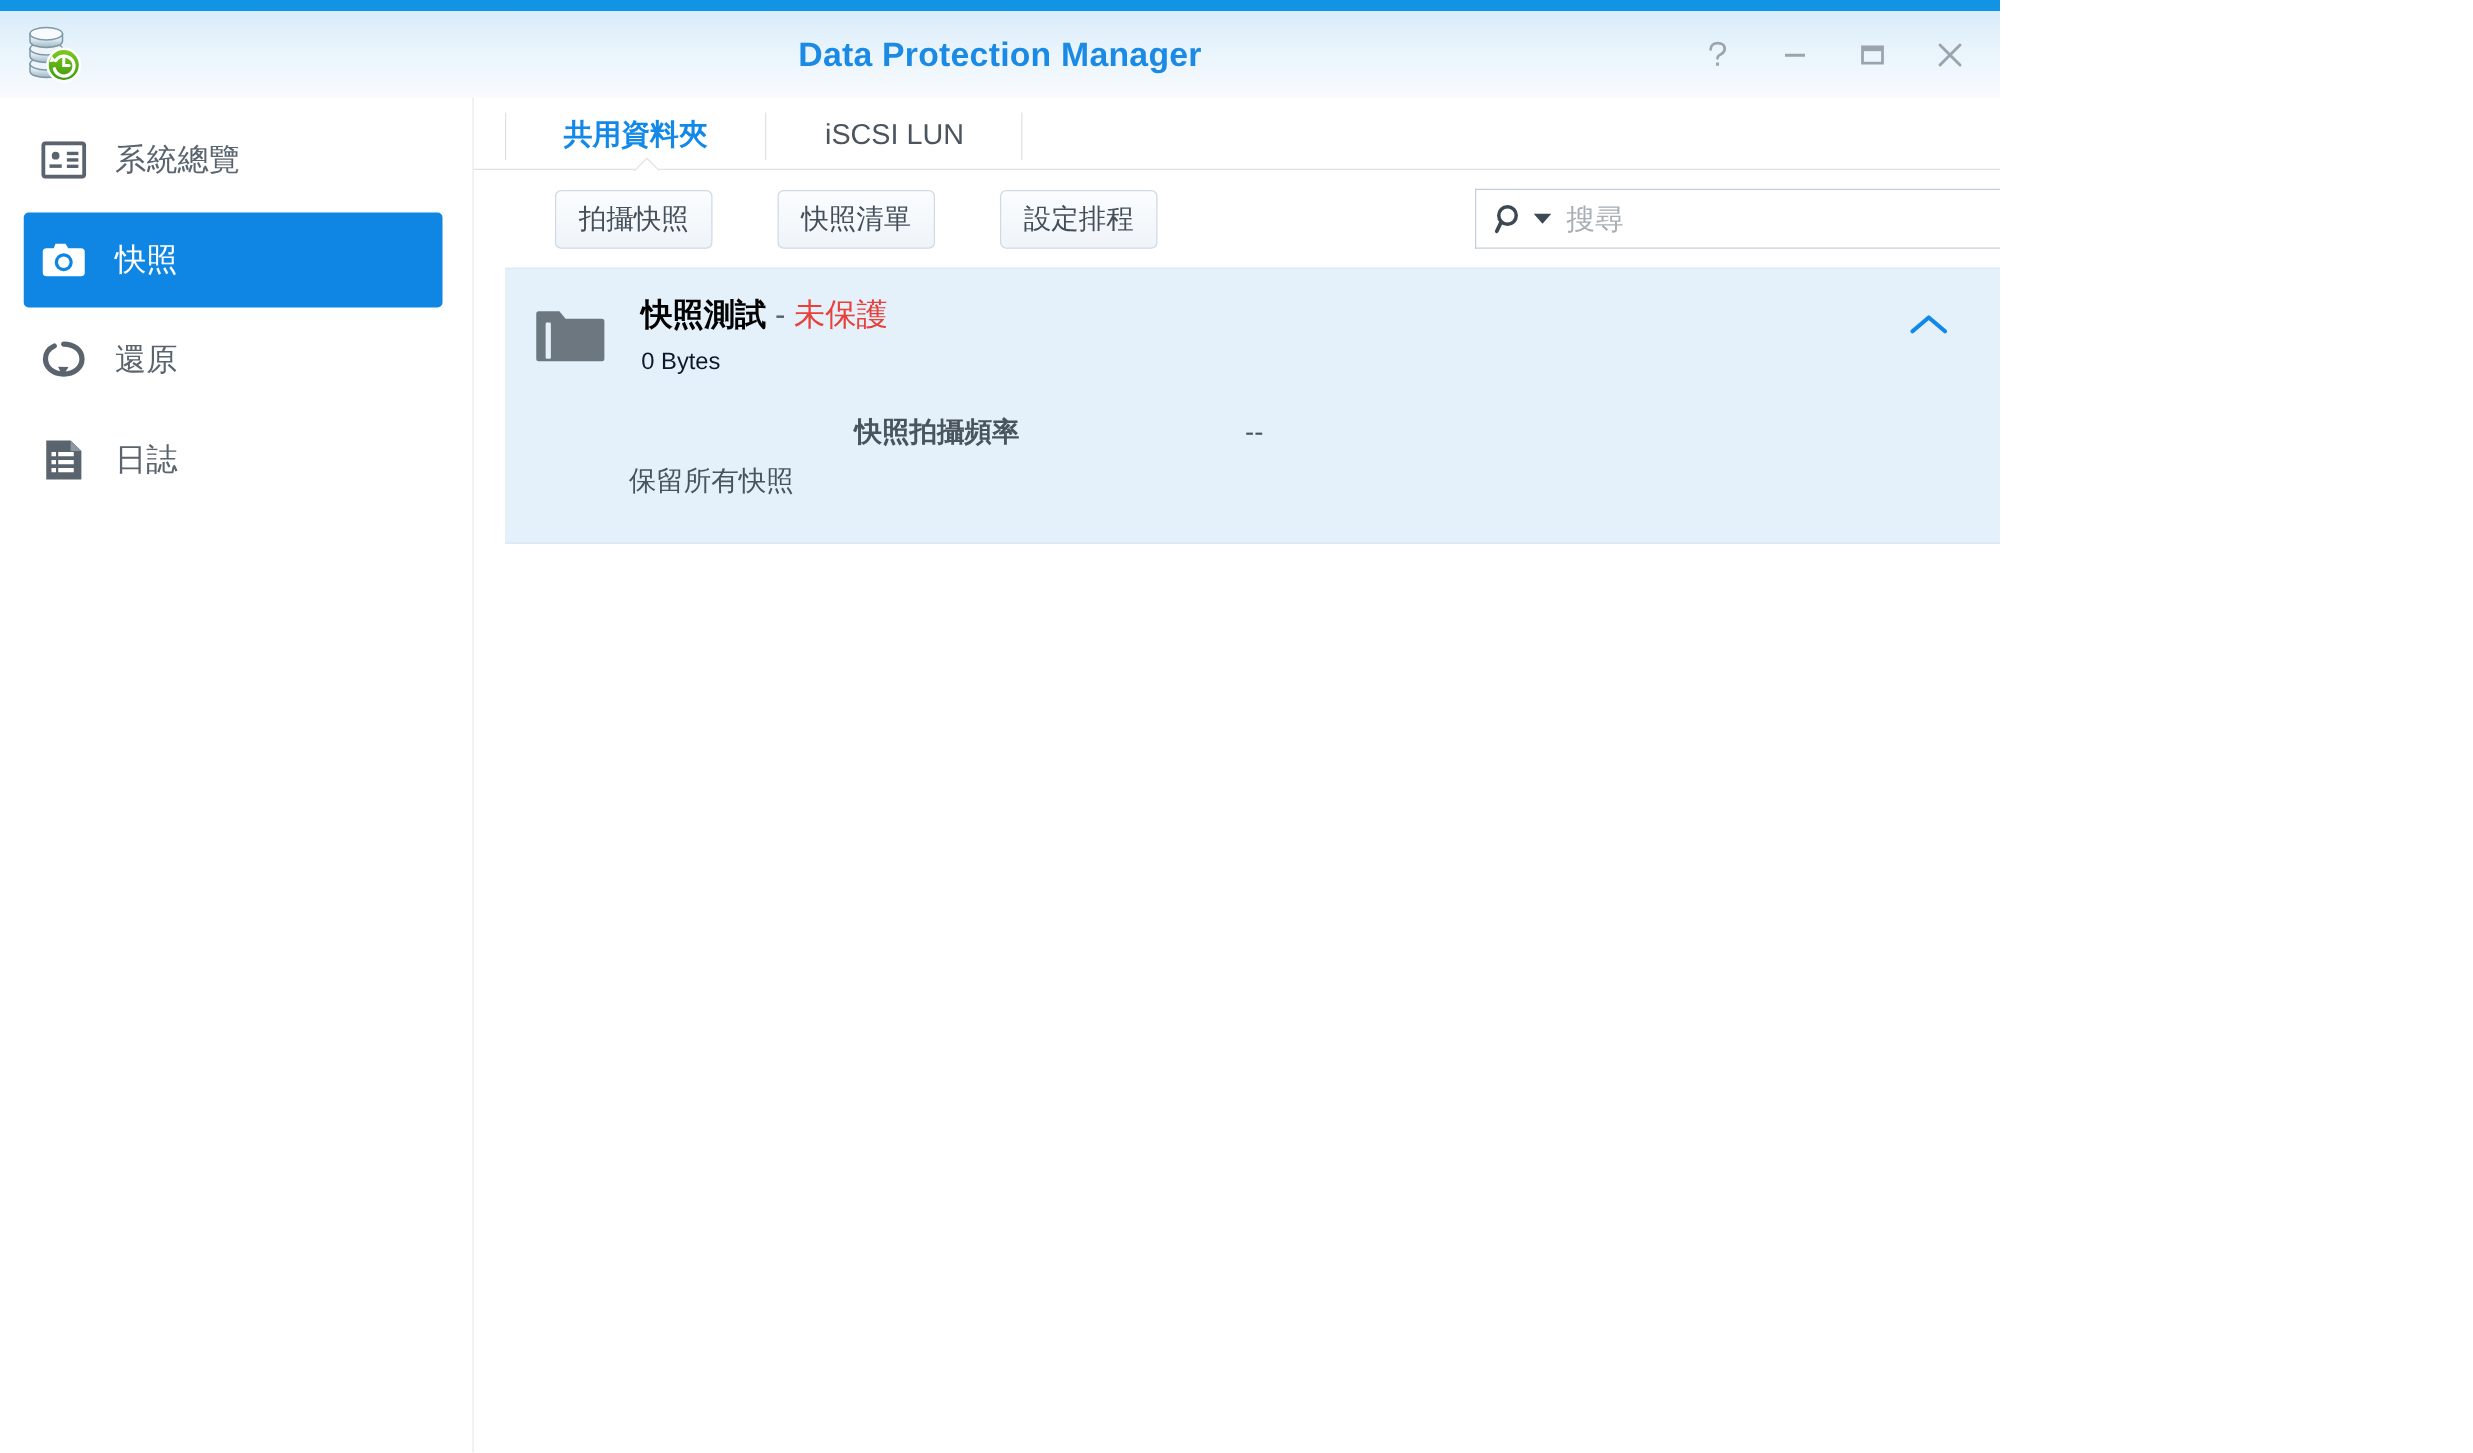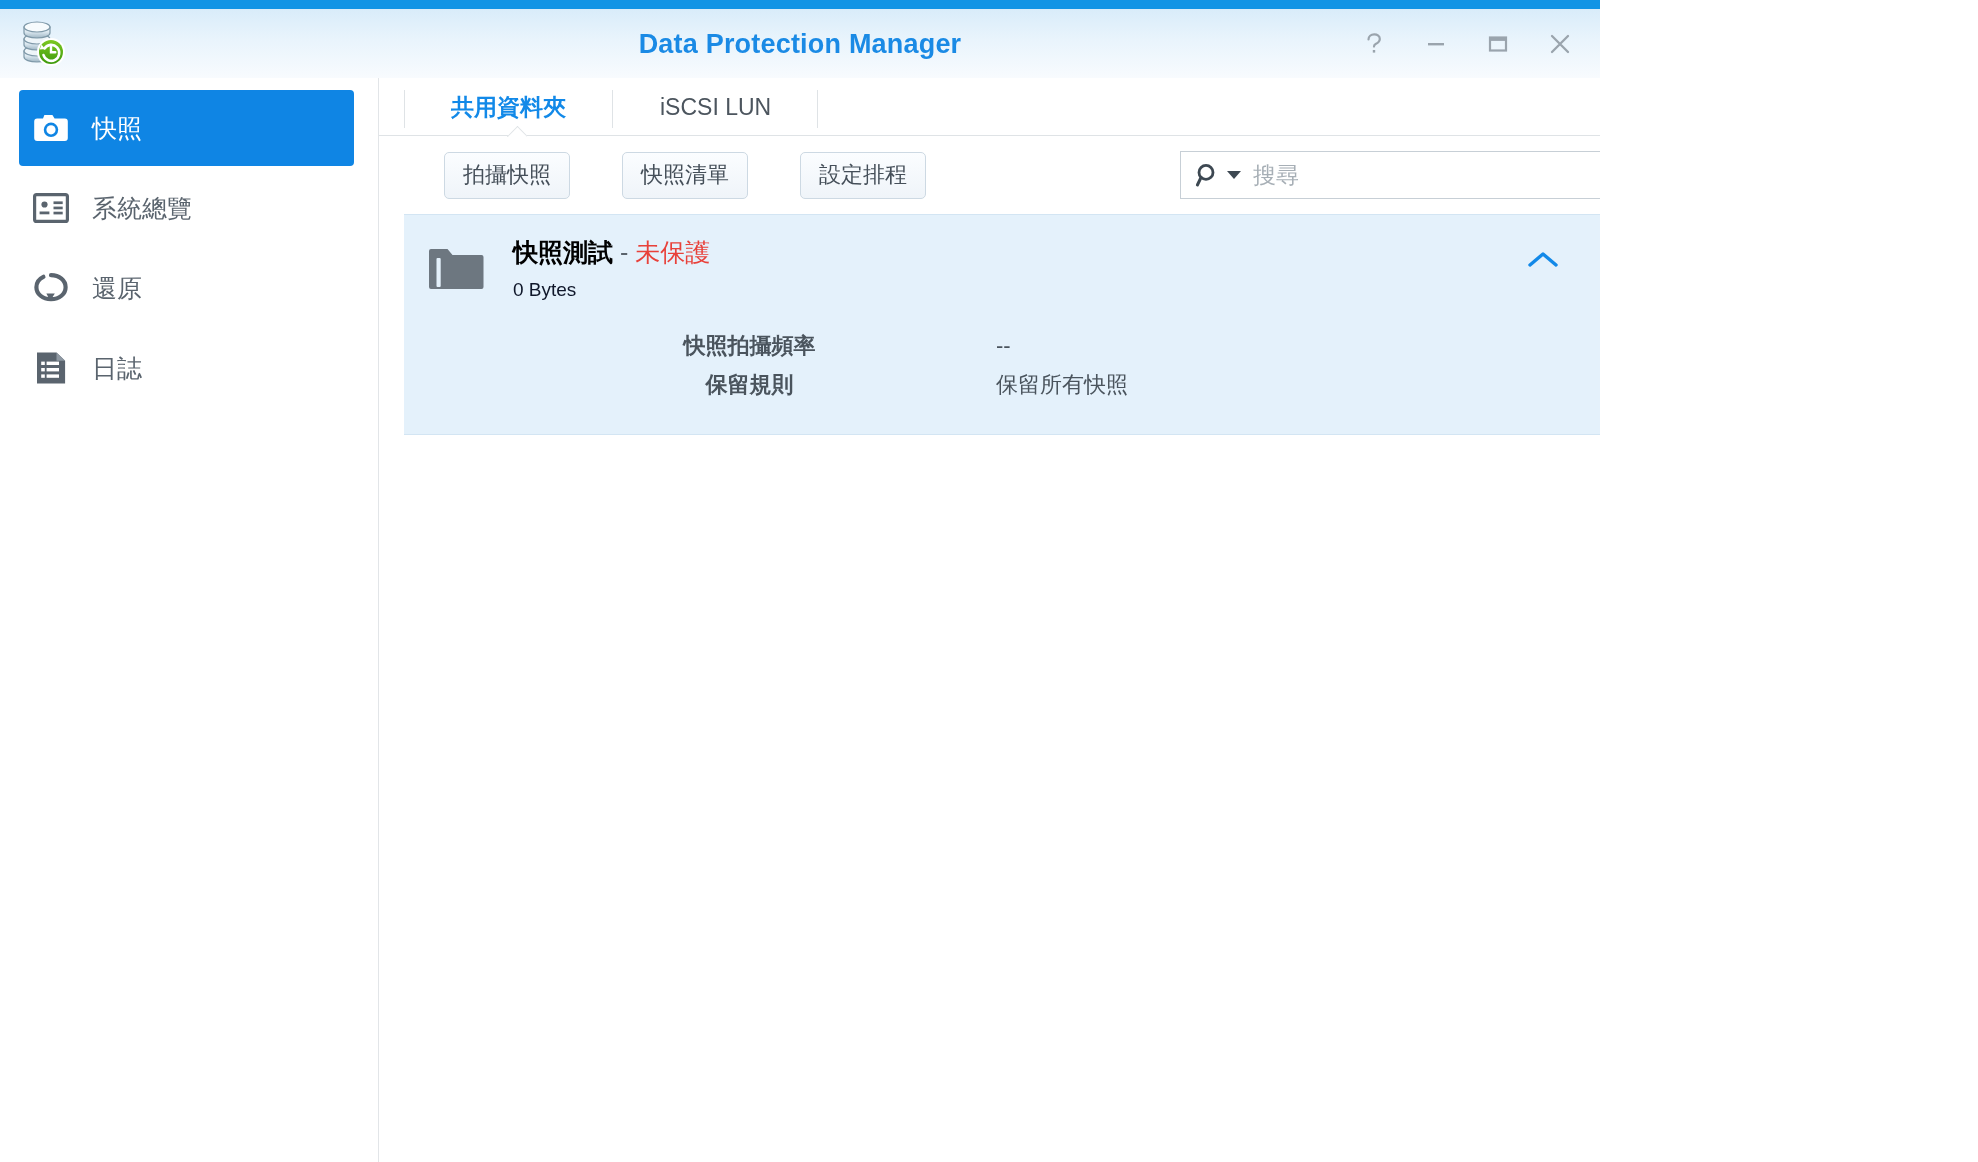--- a/index.html
+++ b/index.html
@@ -355,43 +355,43 @@
           <path d="M6 6 L22 22 M22 6 L6 22" stroke="#9aa4ad" stroke-width="2.3" stroke-linecap="round"></path>
         </svg>
       </div>
     </div>
   </div>
 
   <div class="body-row">
 
     <div class="sidebar">
 
-      <div class="nav-item active">
-        <span class="nav-icon">
-          <svg width="38" height="30" viewBox="0 0 38 30">
-            <path d="M12.4 2 h8 l2.2 3.6 h10.2 a3 3 0 0 1 3 3 v16.4 a3 3 0 0 1 -3 3 h-27.6 a3 3 0 0 1 -3 -3 v-16.4 a3 3 0 0 1 3 -3 h5.8 z" fill="#ffffff"></path>
-            <circle cx="19" cy="16.8" r="7.2" fill="#0f85e4"></circle>
-            <circle cx="19" cy="16.8" r="4.6" fill="#ffffff"></circle>
-          </svg>
-        </span>
-        <span class="nav-label">快照</span>
-      </div>
-
       <div class="nav-item">
         <span class="nav-icon">
           <svg width="36" height="30" viewBox="0 0 36 30">
             <rect x="1.6" y="1.6" width="32.8" height="26.8" rx="2" fill="none" stroke="#5a646e" stroke-width="3.2"></rect>
             <circle cx="11.5" cy="11.5" r="3.1" fill="#5a646e"></circle>
             <rect x="6.6" y="18.5" width="9.8" height="2.8" fill="#5a646e"></rect>
             <rect x="20.5" y="8.4" width="9.2" height="2.7" fill="#5a646e"></rect>
             <rect x="20.5" y="13.6" width="9.2" height="2.7" fill="#5a646e"></rect>
             <rect x="20.5" y="18.7" width="9.2" height="2.7" fill="#5a646e"></rect>
           </svg>
         </span>
         <span class="nav-label">系統總覽</span>
+      </div>
+
+      <div class="nav-item active">
+        <span class="nav-icon">
+          <svg width="38" height="30" viewBox="0 0 38 30">
+            <path d="M12.4 2 h8 l2.2 3.6 h10.2 a3 3 0 0 1 3 3 v16.4 a3 3 0 0 1 -3 3 h-27.6 a3 3 0 0 1 -3 -3 v-16.4 a3 3 0 0 1 3 -3 h5.8 z" fill="#ffffff"></path>
+            <circle cx="19" cy="16.8" r="7.2" fill="#0f85e4"></circle>
+            <circle cx="19" cy="16.8" r="4.6" fill="#ffffff"></circle>
+          </svg>
+        </span>
+        <span class="nav-label">快照</span>
       </div>
 
       <div class="nav-item">
         <span class="nav-icon">
           <svg width="36" height="32" viewBox="0 0 36 32">
             <path d="M18 3.2 C26.4 3.2 32.6 8.4 32.6 15.2 C32.6 22 26.4 27.2 18 27.2 C9.6 27.2 3.4 22 3.4 15.2 C3.4 10.6 6.2 6.8 10.4 4.8" fill="none" stroke="#5a646e" stroke-width="4.2" stroke-linecap="round"></path>
             <path d="M13.4 21.4 l8.4 0.2 l-4.6 7.4 z" fill="#5a646e"></path>
           </svg>
         </span>
         <span class="nav-label">還原</span>
@@ -470,21 +470,20 @@
               <path d="M4 17 L17 6 L30 17" fill="none" stroke="#1289e8" stroke-width="3.4" stroke-linecap="round" stroke-linejoin="round"></path>
             </svg>
           </div>
 
           <div class="detail-list">
             <div class="detail-row">
               <span class="detail-label">快照拍攝頻率</span>
               <span class="detail-value">--</span>
             </div>
             <div class="detail-row">
-              <span class="detail-label">保留規則</span>
               <span class="detail-value">保留所有快照</span>
             </div>
           </div>
 
         </div>
       </div>
 
     </div>
   </div>
 </div>

